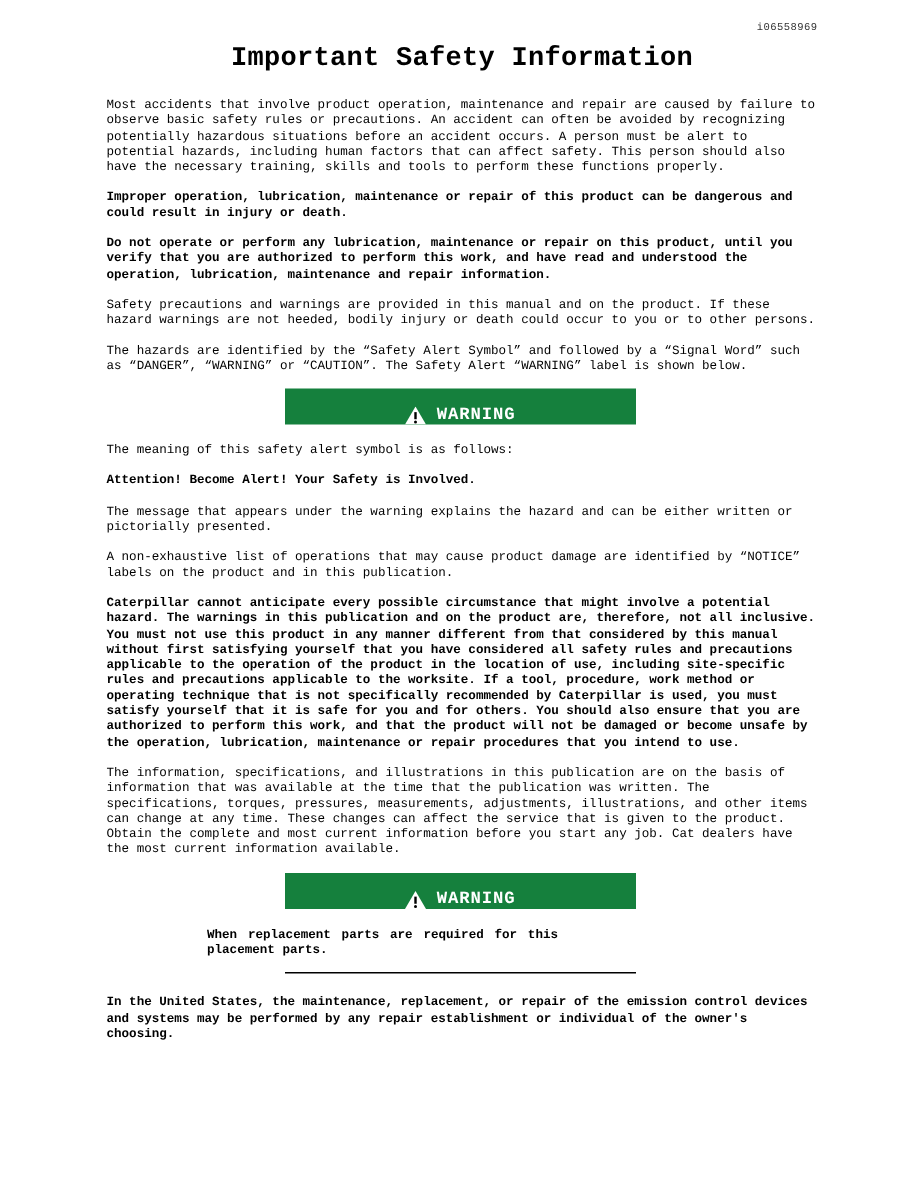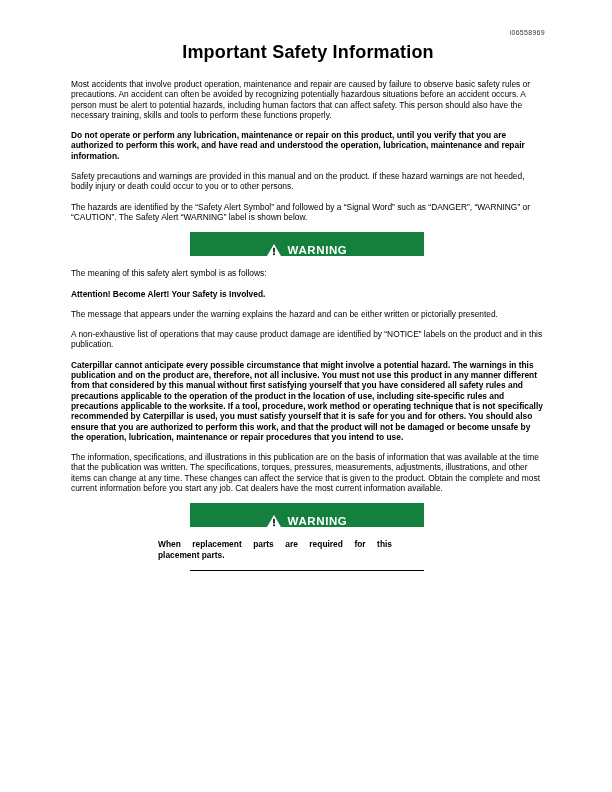--- a/index.html
+++ b/index.html
@@ -2,23 +2,23 @@
 <html><head>
 <meta charset="utf-8">
 <style>
   html,body { margin:0; padding:0; background:#ffffff; }
   .page {
     position:relative;
     width:612px; height:792px;
     margin:0 auto;
     background:#ffffff;
     color:#000;
-    font-family:Liberation Sans, sans-serif;
+    font-family:Liberation Mono, monospace;
     box-sizing:border-box;
-    padding:29px 67px 0 71px;
+    padding:15px 67px 0 71px;
     overflow:hidden;
   }
   .doc-code {
     text-align:right;
     font-size:7px;
     color:#333;
     letter-spacing:.3px;
     margin:0 0 6px 0;
   }
   .title {
@@ -44,21 +44,21 @@
     box-sizing:border-box;
   }
   .warning-box .wlabel {
     color:#fff;
     font-weight:bold;
     font-size:11.5px;
     letter-spacing:.6px;
   }
   .warning-note {
     width:234px;
-    margin:0 0 0 87px;
+    margin:0 0 0 67px;
     font-weight:bold;
     font-size:8.4px;
     line-height:10.3px;
   }
   .warning-note .para { margin:0 0 10px 0; }
   .jline { text-align:justify; text-align-last:justify; }
   .jline.last { text-align-last:left; }
   .note-rule {
     width:234px;
     margin:3px 0 14px 119px;
@@ -71,20 +71,21 @@
 <body>
 
 <div class="page">
 
   <div class="doc-code">i06558969</div>
 
   <h1 class="title">Important Safety Information</h1>
 
   <p class="body">Most accidents that involve product operation, maintenance and repair are caused by failure to observe basic safety rules or precautions. An accident can often be avoided by recognizing potentially hazardous situations before an accident occurs. A person must be alert to potential hazards, including human factors that can affect safety. This person should also have the necessary training, skills and tools to perform these functions properly.</p>
 
+  <p class="body bold">Improper operation, lubrication, maintenance or repair of this product can be dangerous and could result in injury or death.</p>
 
   <p class="body bold">Do not operate or perform any lubrication, maintenance or repair on this product, until you verify that you are authorized to perform this work, and have read and understood the operation, lubrication, maintenance and repair information.</p>
 
   <p class="body">Safety precautions and warnings are provided in this manual and on the product. If these hazard warnings are not heeded, bodily injury or death could occur to you or to other persons.</p>
 
   <p class="body">The hazards are identified by the “Safety Alert Symbol” and followed by a “Signal Word” such as “DANGER”, “WARNING” or “CAUTION”. The Safety Alert “WARNING” label is shown below.</p>
 
   <div class="warning-box">
     <span style="display:flex;">
       <svg width="14" height="12" viewBox="0 0 28 24" aria-hidden="true">
@@ -121,14 +122,15 @@
 
   <div class="warning-note">
     <div class="para">
         <div class="jline">When replacement parts are required for this</div>
         <div class="jline last">placement parts.</div>
       </div>
   </div>
 
   <hr class="note-rule">
 
+  <p class="body bold">In the United States, the maintenance, replacement, or repair of the emission control devices and systems may be performed by any repair establishment or individual of the owner's choosing.</p>
 
 </div>
 
 </body></html>

